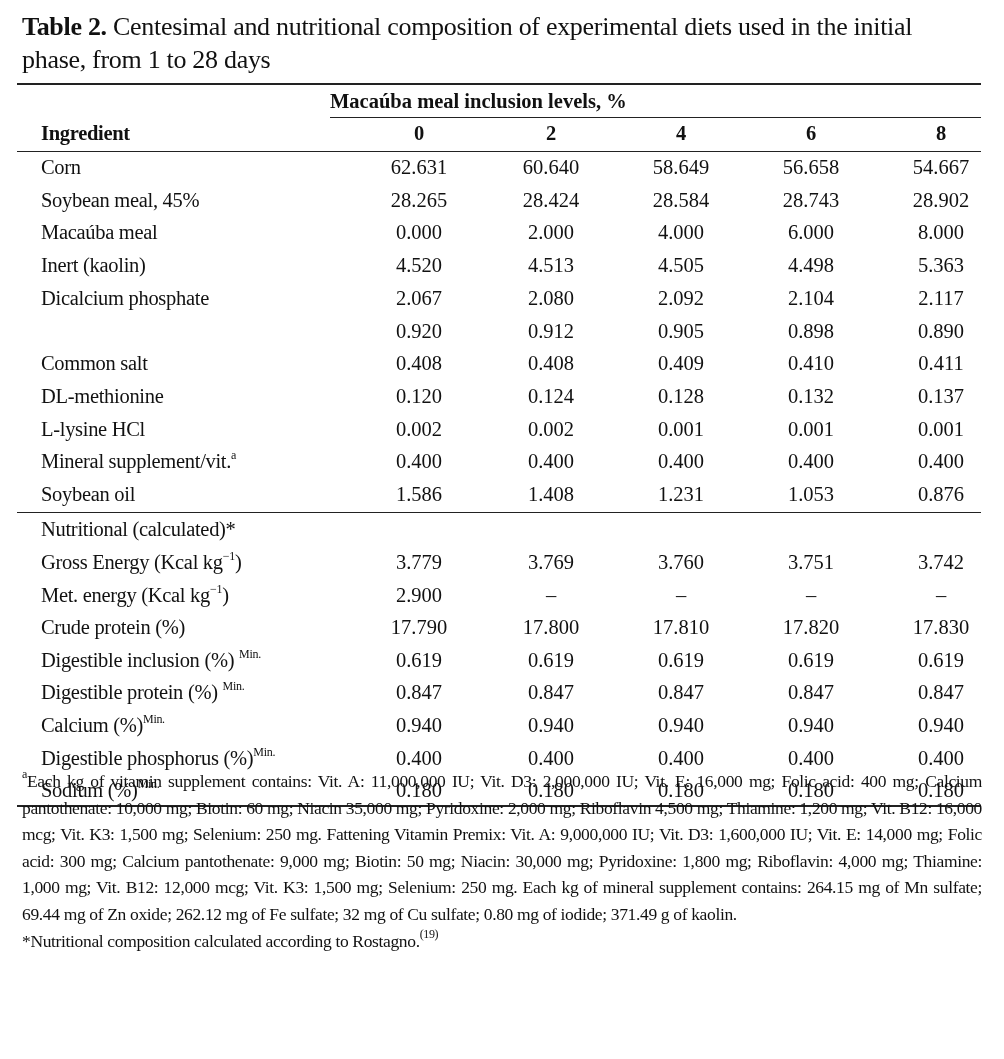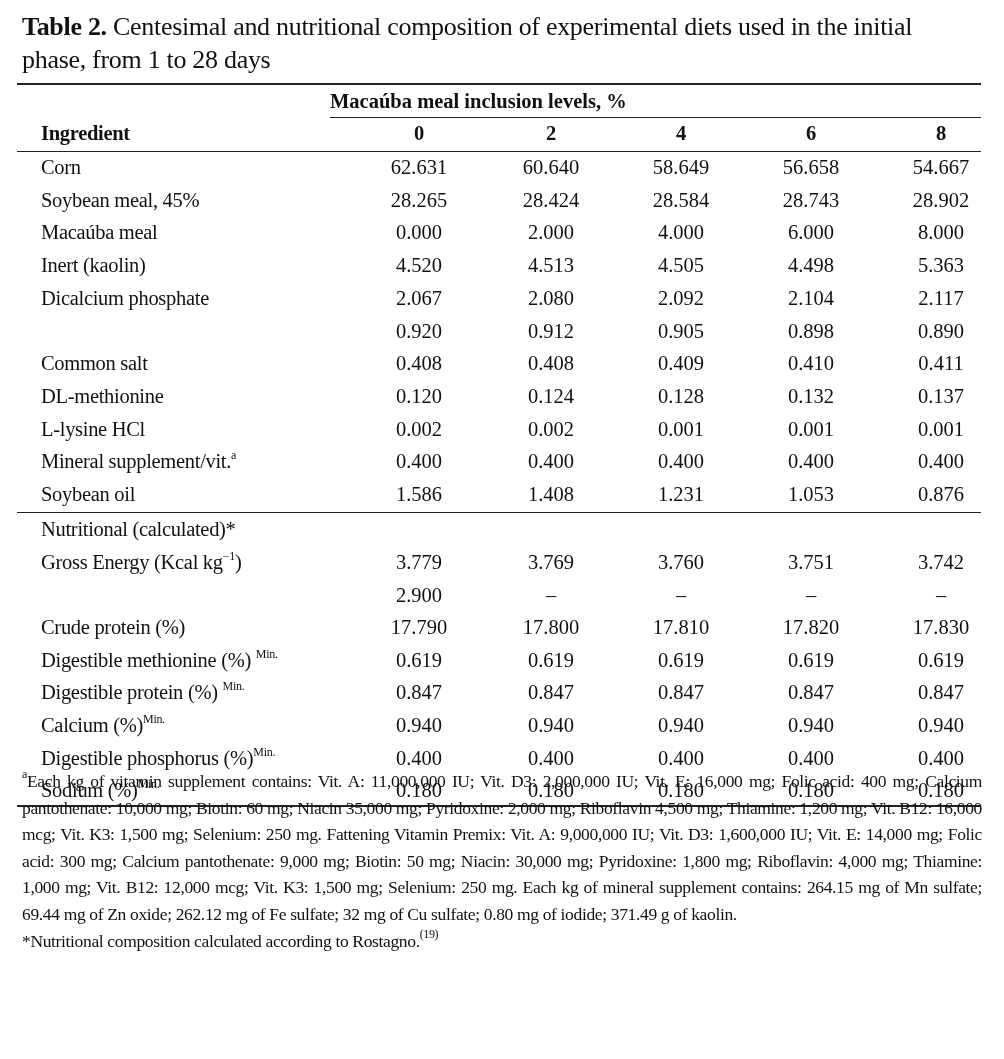--- a/index.html
+++ b/index.html
@@ -143,36 +143,37 @@
 <div id="nutritional">
     <div class="row" style="top: 546px;">
       <span class="label"><span>Gross Energy (Kcal kg</span><sup>−1</sup><span>)</span></span>
       <span class="val v0">3.779</span>
       <span class="val v1">3.769</span>
       <span class="val v2">3.760</span>
       <span class="val v3">3.751</span>
       <span class="val v4">3.742</span>
     </div>
     <div class="row" style="top: 578.6px;">
+      <span class="label"><span>Met. energy (Kcal kg</span><sup>−1</sup><span>)</span></span>
       <span class="val v0">2.900</span>
       <span class="val v1">–</span>
       <span class="val v2">–</span>
       <span class="val v3">–</span>
       <span class="val v4">–</span>
     </div>
     <div class="row" style="top: 611.2px;">
       <span class="label"><span>Crude protein (%)</span></span>
       <span class="val v0">17.790</span>
       <span class="val v1">17.800</span>
       <span class="val v2">17.810</span>
       <span class="val v3">17.820</span>
       <span class="val v4">17.830</span>
     </div>
     <div class="row" style="top: 643.8px;">
-      <span class="label"><span>Digestible methionine (%) </span><sup>Min.</sup></span>
+      <span class="label"><span>Digestible inclusion (%) </span><sup>Min.</sup></span>
       <span class="val v0">0.619</span>
       <span class="val v1">0.619</span>
       <span class="val v2">0.619</span>
       <span class="val v3">0.619</span>
       <span class="val v4">0.619</span>
     </div>
     <div class="row" style="top: 676.4px;">
       <span class="label"><span>Digestible protein (%) </span><sup>Min.</sup></span>
       <span class="val v0">0.847</span>
       <span class="val v1">0.847</span>

